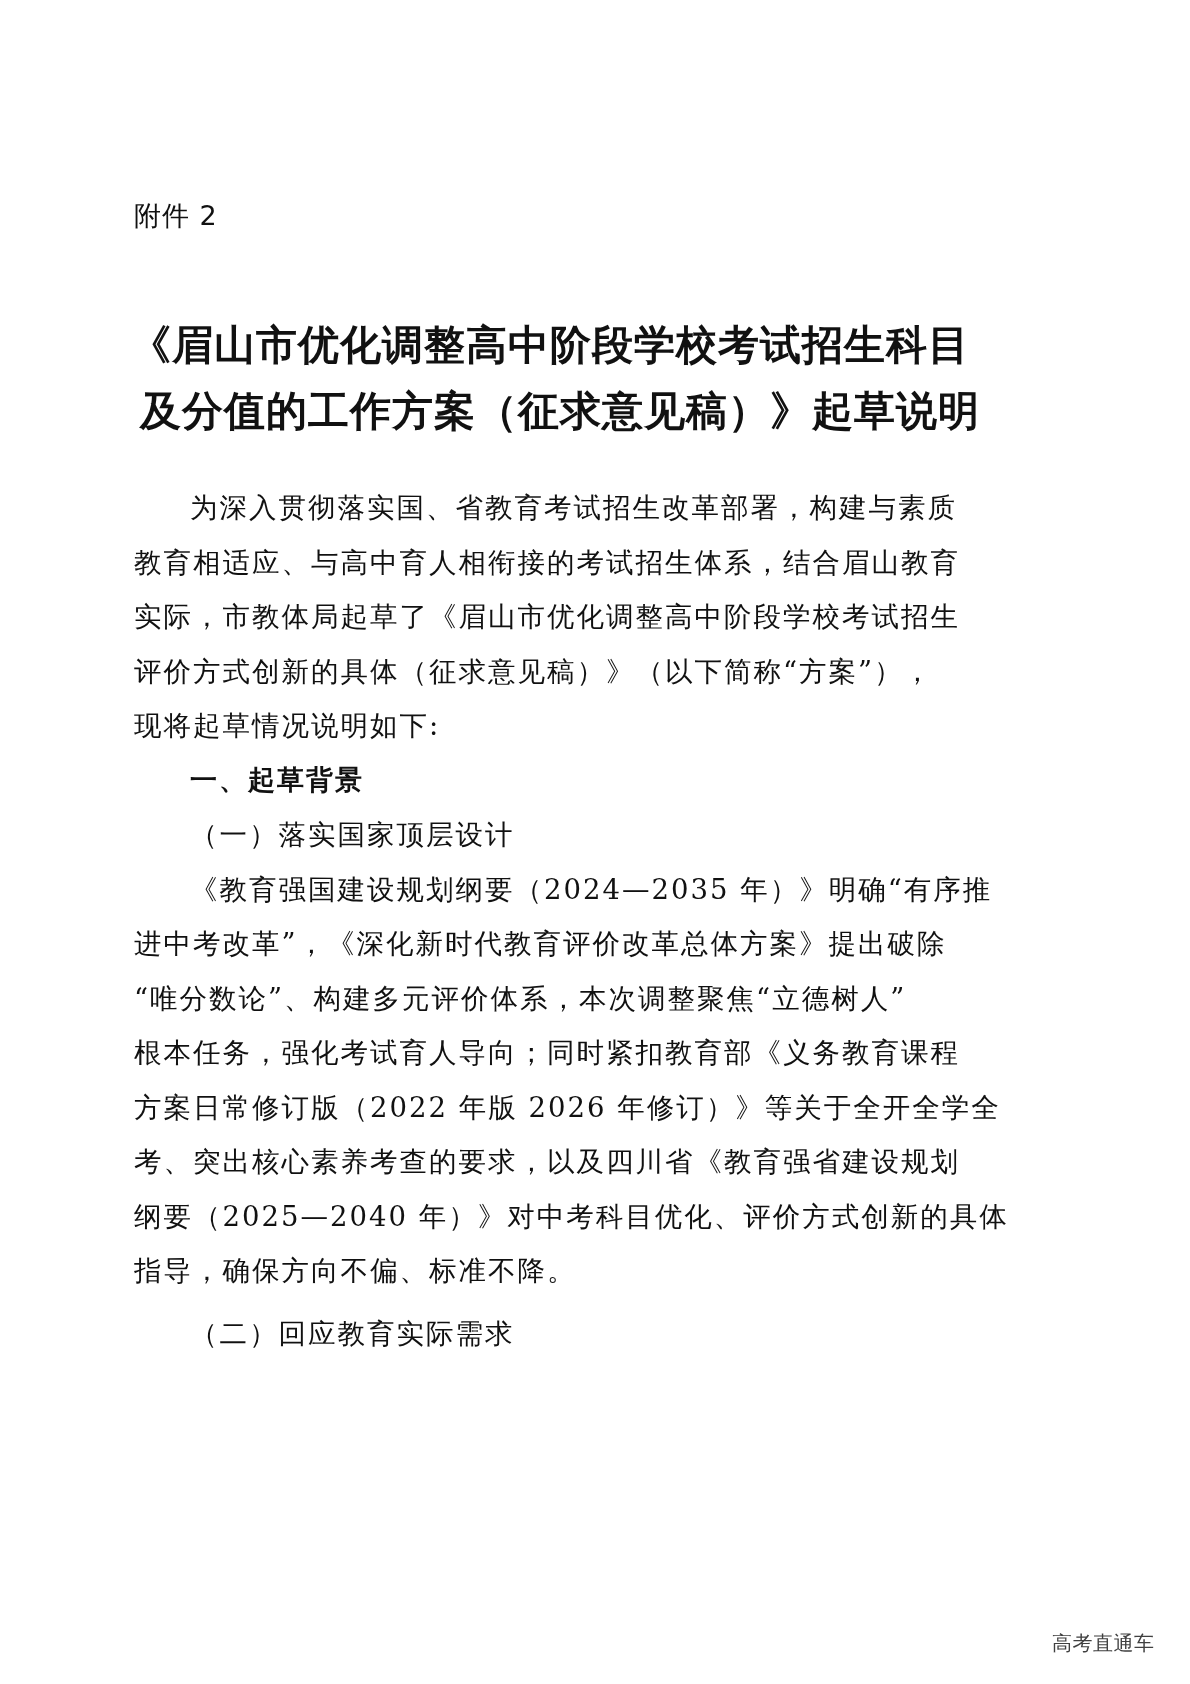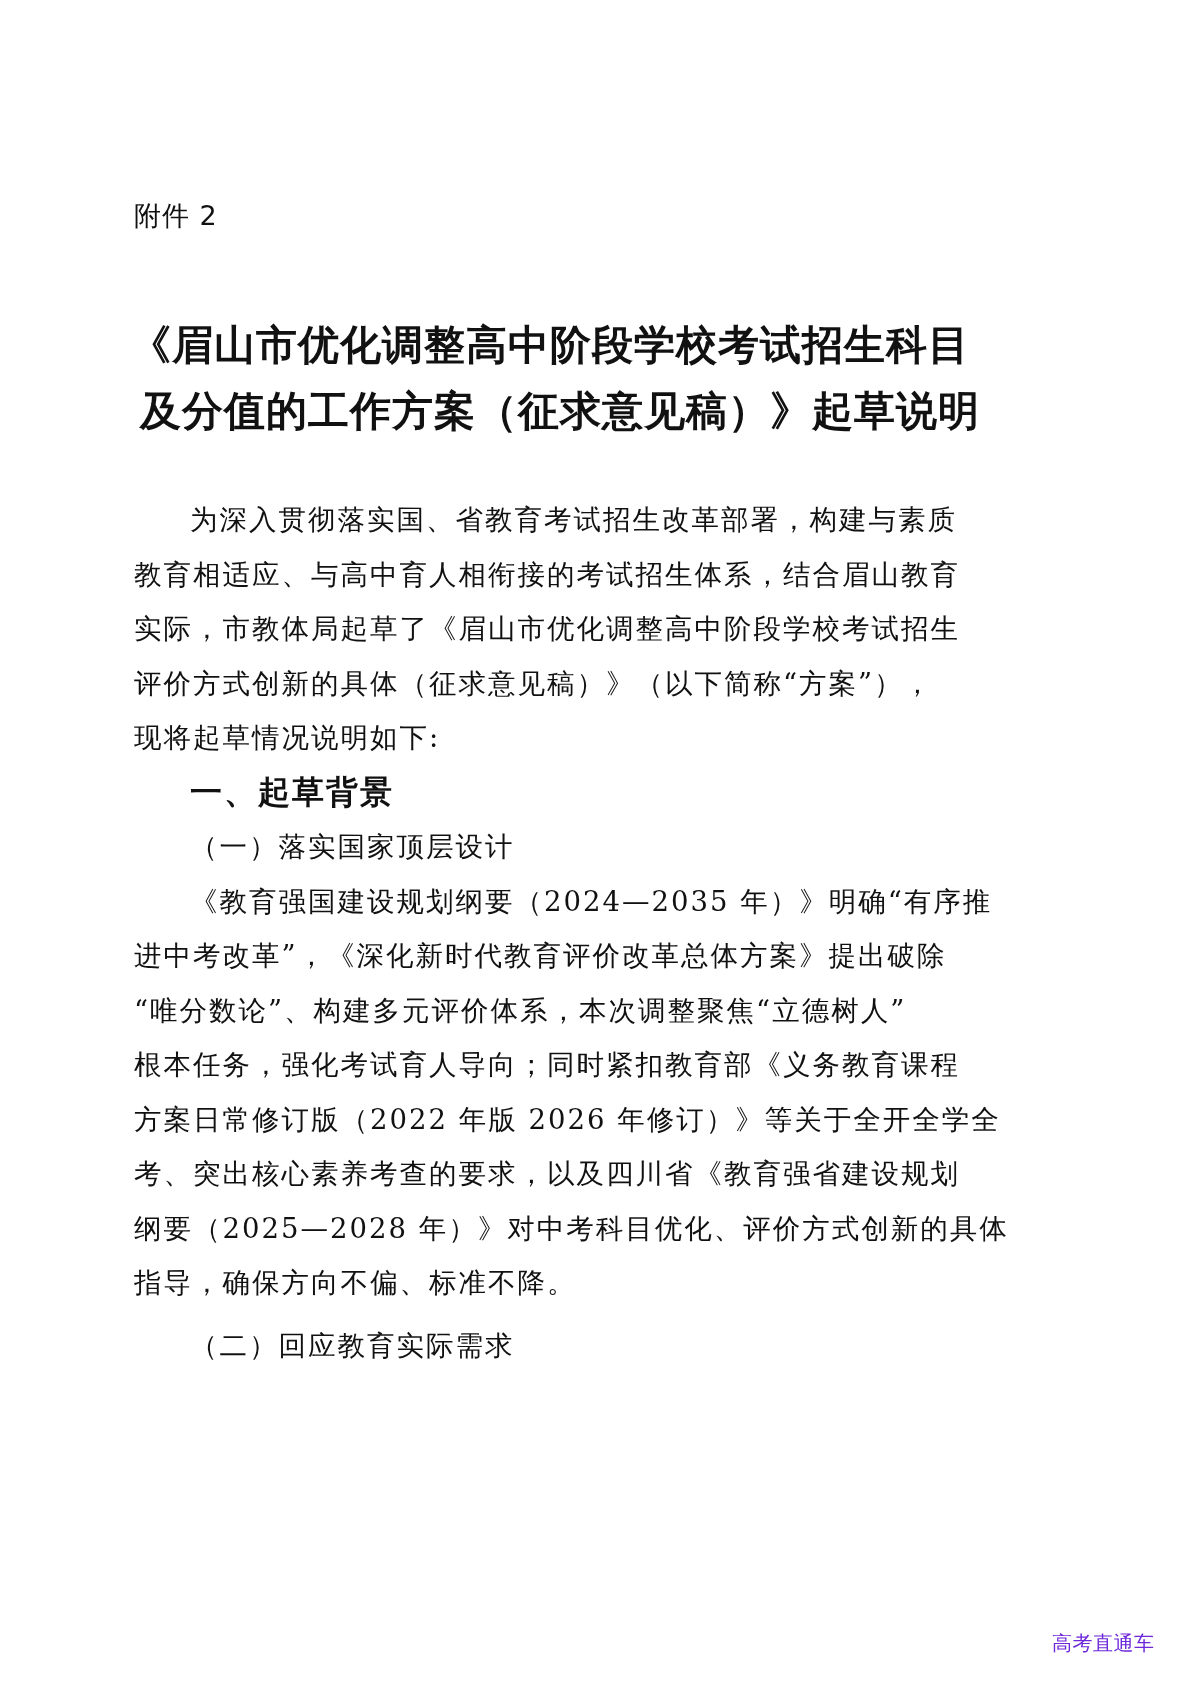--- a/index.html
+++ b/index.html
@@ -12,33 +12,33 @@
     font-family: "DejaVu Sans", "Liberation Sans", sans-serif;
     font-size: 27px; letter-spacing: 1px;
   }
   .title {
     position: absolute; left: 130px; top: 312px; width: 830px;
     font-size: 41px; font-weight: bold; line-height: 66px;
     letter-spacing: 1px;
   }
   .title div { white-space: nowrap; }
   .body {
-    position: absolute; left: 134px; top: 492px; width: 830px;
+    position: absolute; left: 134px; top: 480px; width: 830px;
     font-size: 27.5px; line-height: 54.5px; letter-spacing: 2px;
   }
   .body .line { white-space: nowrap; height: 54.5px; }
   .indent { padding-left: 56px; }
   .heading1 {
     font-family: "DejaVu Sans", "Liberation Sans", sans-serif;
-    font-weight: bold; font-size: 32px;
+    font-weight: bold; font-size: 27px;
   }
   .watermark {
     position: absolute; left: 1052px; top: 1630px;
     font-family: "DejaVu Sans", "Liberation Sans", sans-serif;
-    font-size: 20px; color: #6d28d9; letter-spacing: 0.5px;
+    font-size: 20px; color: #404040; letter-spacing: 0.5px;
   }
 </style>
 </head>
 <body>
 
 <div class="attach">附件 2</div>
 
 <div class="title">
   <div>《眉山市优化调整高中阶段学校考试招生科目</div>
   <div style="padding-left:10px;">及分值的工作方案（征求意见稿）》起草说明</div>
@@ -53,19 +53,19 @@
 
   <div class="line indent heading1">一、起草背景</div>
   <div class="line indent">（一）落实国家顶层设计</div>
 
   <div class="line indent">《教育强国建设规划纲要（2024—2035 年）》明确“有序推</div>
   <div class="line">进中考改革”，《深化新时代教育评价改革总体方案》提出破除</div>
   <div class="line">“唯分数论”、构建多元评价体系，本次调整聚焦“立德树人”</div>
   <div class="line">根本任务，强化考试育人导向；同时紧扣教育部《义务教育课程</div>
   <div class="line">方案日常修订版（2022 年版 2026 年修订）》等关于全开全学全</div>
   <div class="line">考、突出核心素养考查的要求，以及四川省《教育强省建设规划</div>
-  <div class="line">纲要（2025—2028 年）》对中考科目优化、评价方式创新的具体</div>
+  <div class="line">纲要（2025—2040 年）》对中考科目优化、评价方式创新的具体</div>
   <div class="line">指导，确保方向不偏、标准不降。</div>
 
   <div class="line indent" style="margin-top:8px;">（二）回应教育实际需求</div>
 </div>
 
 <div class="watermark">高考直通车</div>
 
 </body></html>

